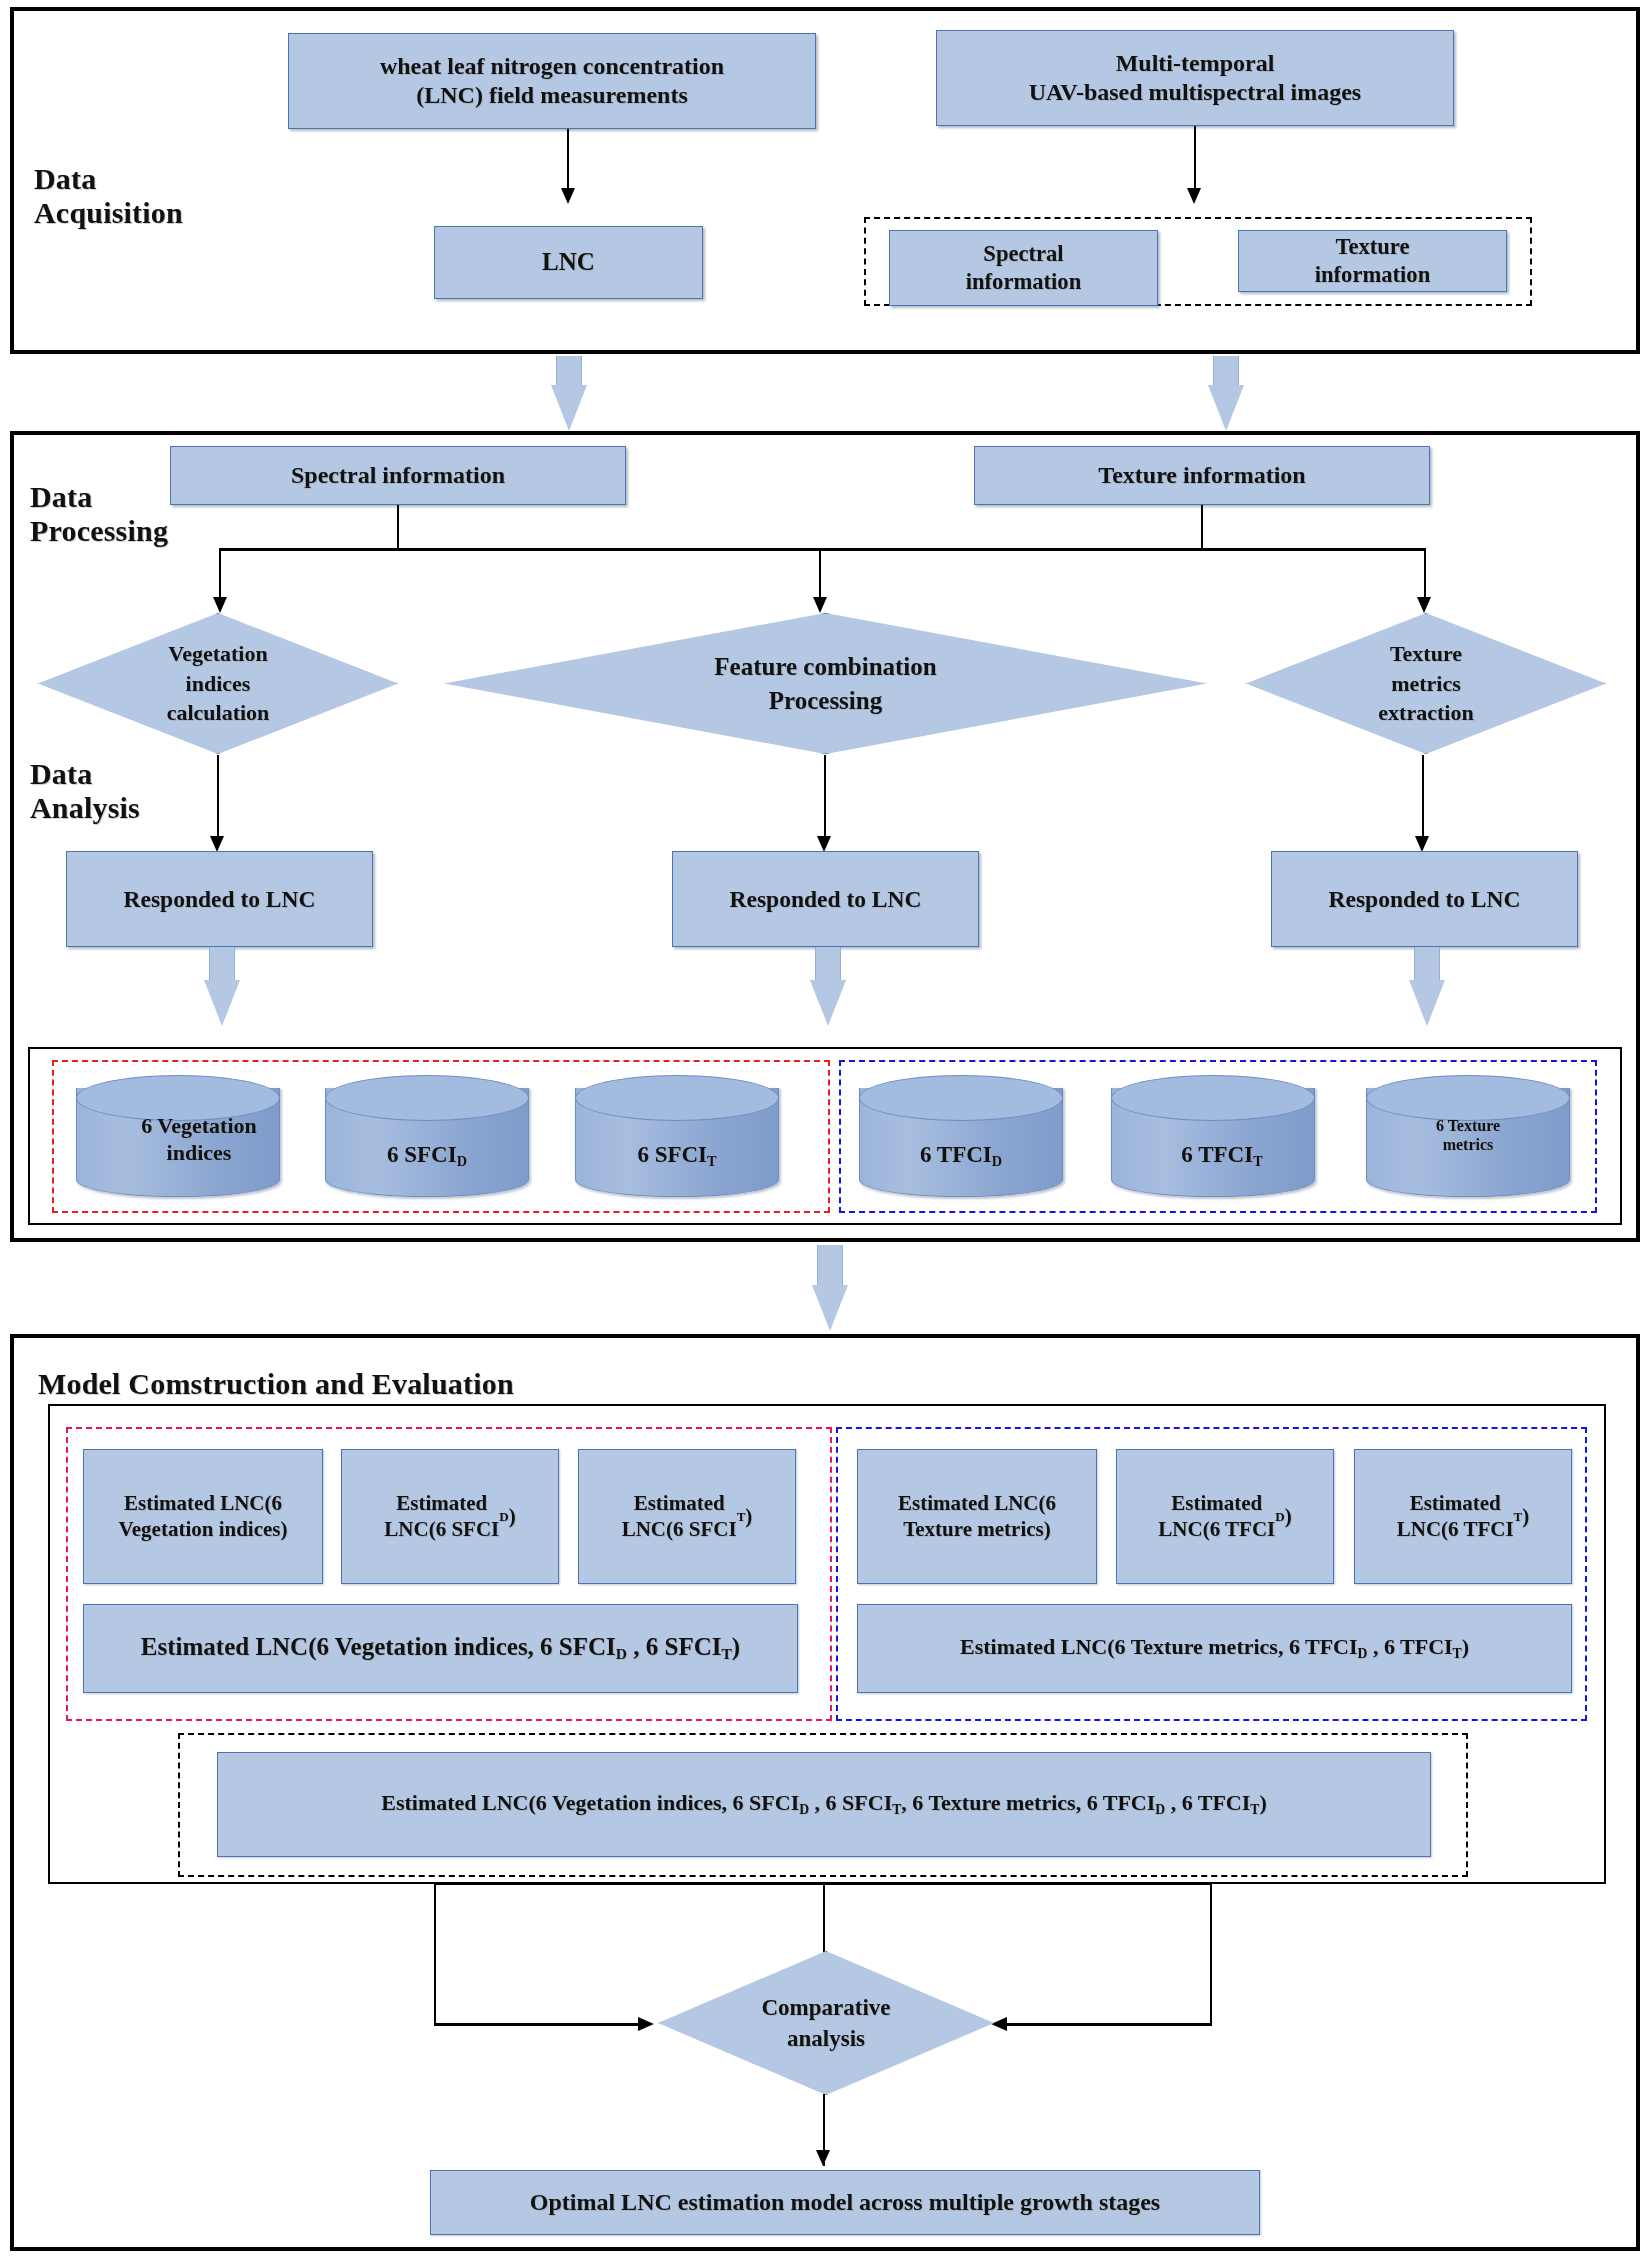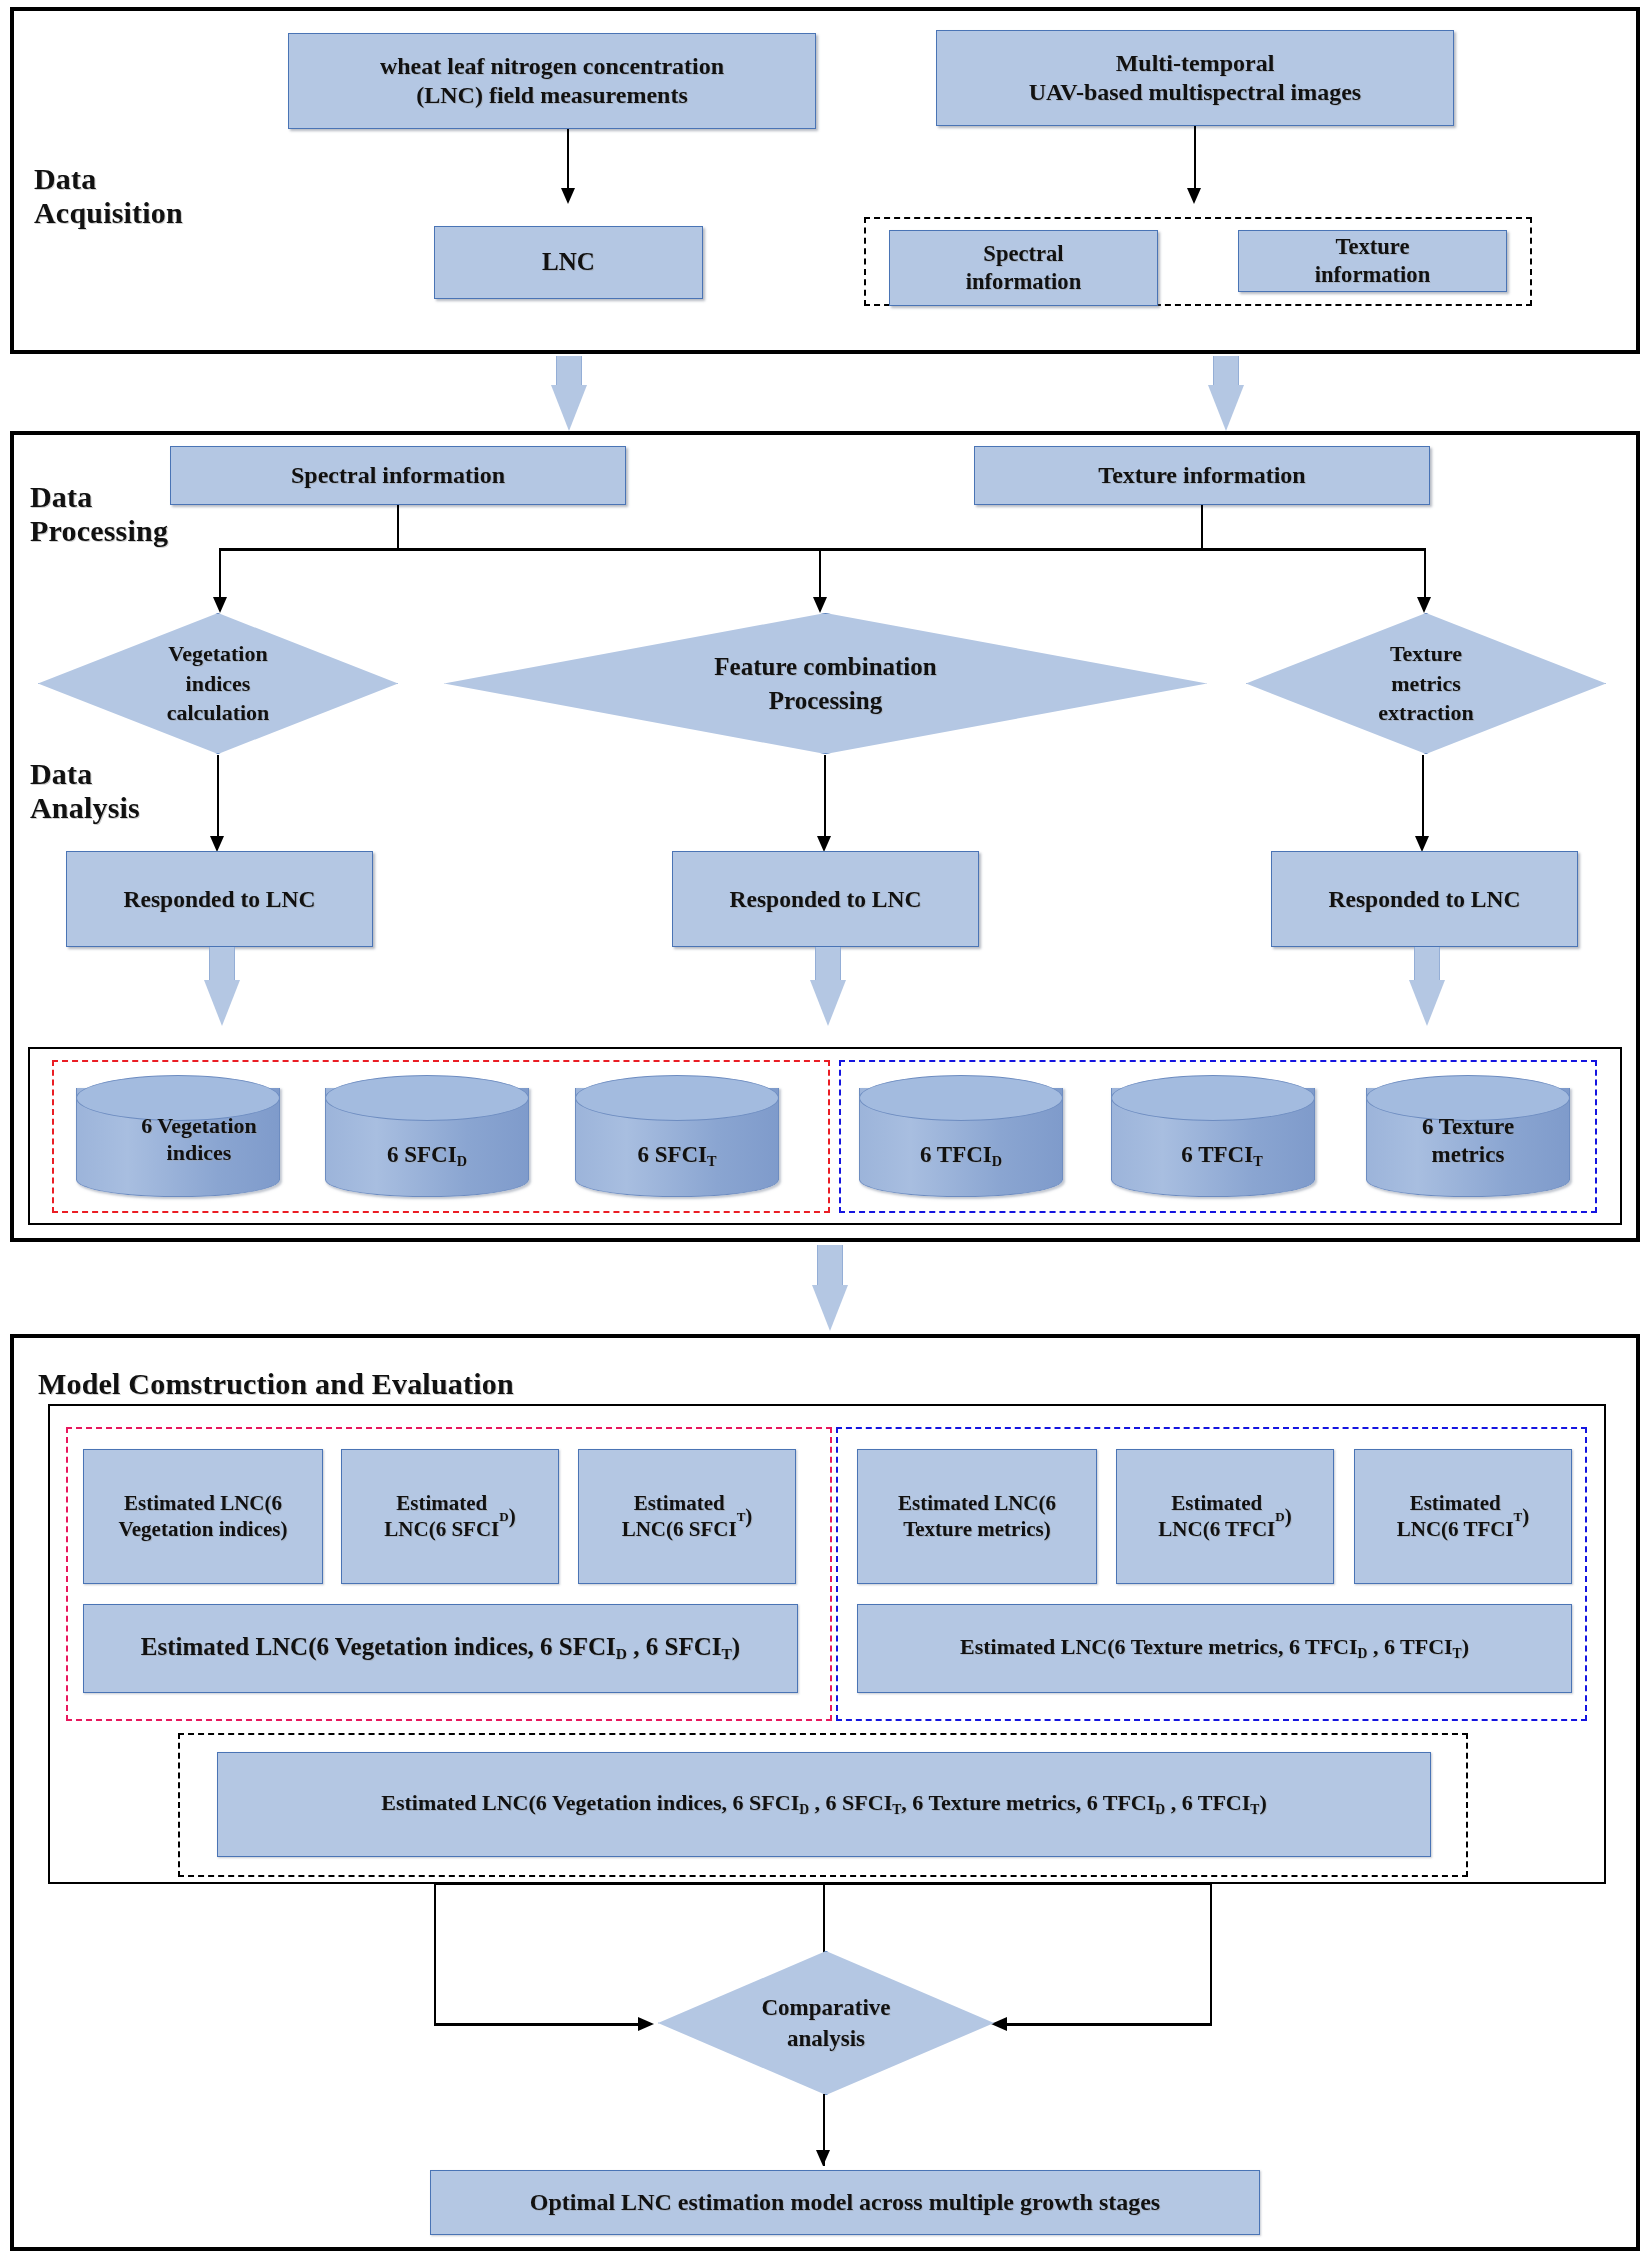--- a/index.html
+++ b/index.html
@@ -297,21 +297,21 @@
     <div class="body"></div>
     <div class="top"></div>
     <div class="clabel" style="font-size:23px;margin-left:18px;">
       <span>6 TFCI</span><span class="sub">T</span>
     </div>
   </div>
 
   <div class="cyl" style="left:1366px;top:1075px;width:204px;height:122px;">
     <div class="body"></div>
     <div class="top"></div>
-    <div class="clabel" style="font-size:23px;">6  Texture
+    <div class="clabel" style="font-size:16px;">6  Texture
 metrics</div>
   </div>
 
   <div class="abs blockarrow" style="left:799px;top:1245px;width:62px;height:86px;">
     <div class="stem" style="width:24px;height:48px;"></div>
     <div class="head" style="top:40px;"></div>
   </div>
 
   <div class="abs stage-frame" style="left:9.6px;top:1334px;width:1630px;height:917px;"></div>
 

